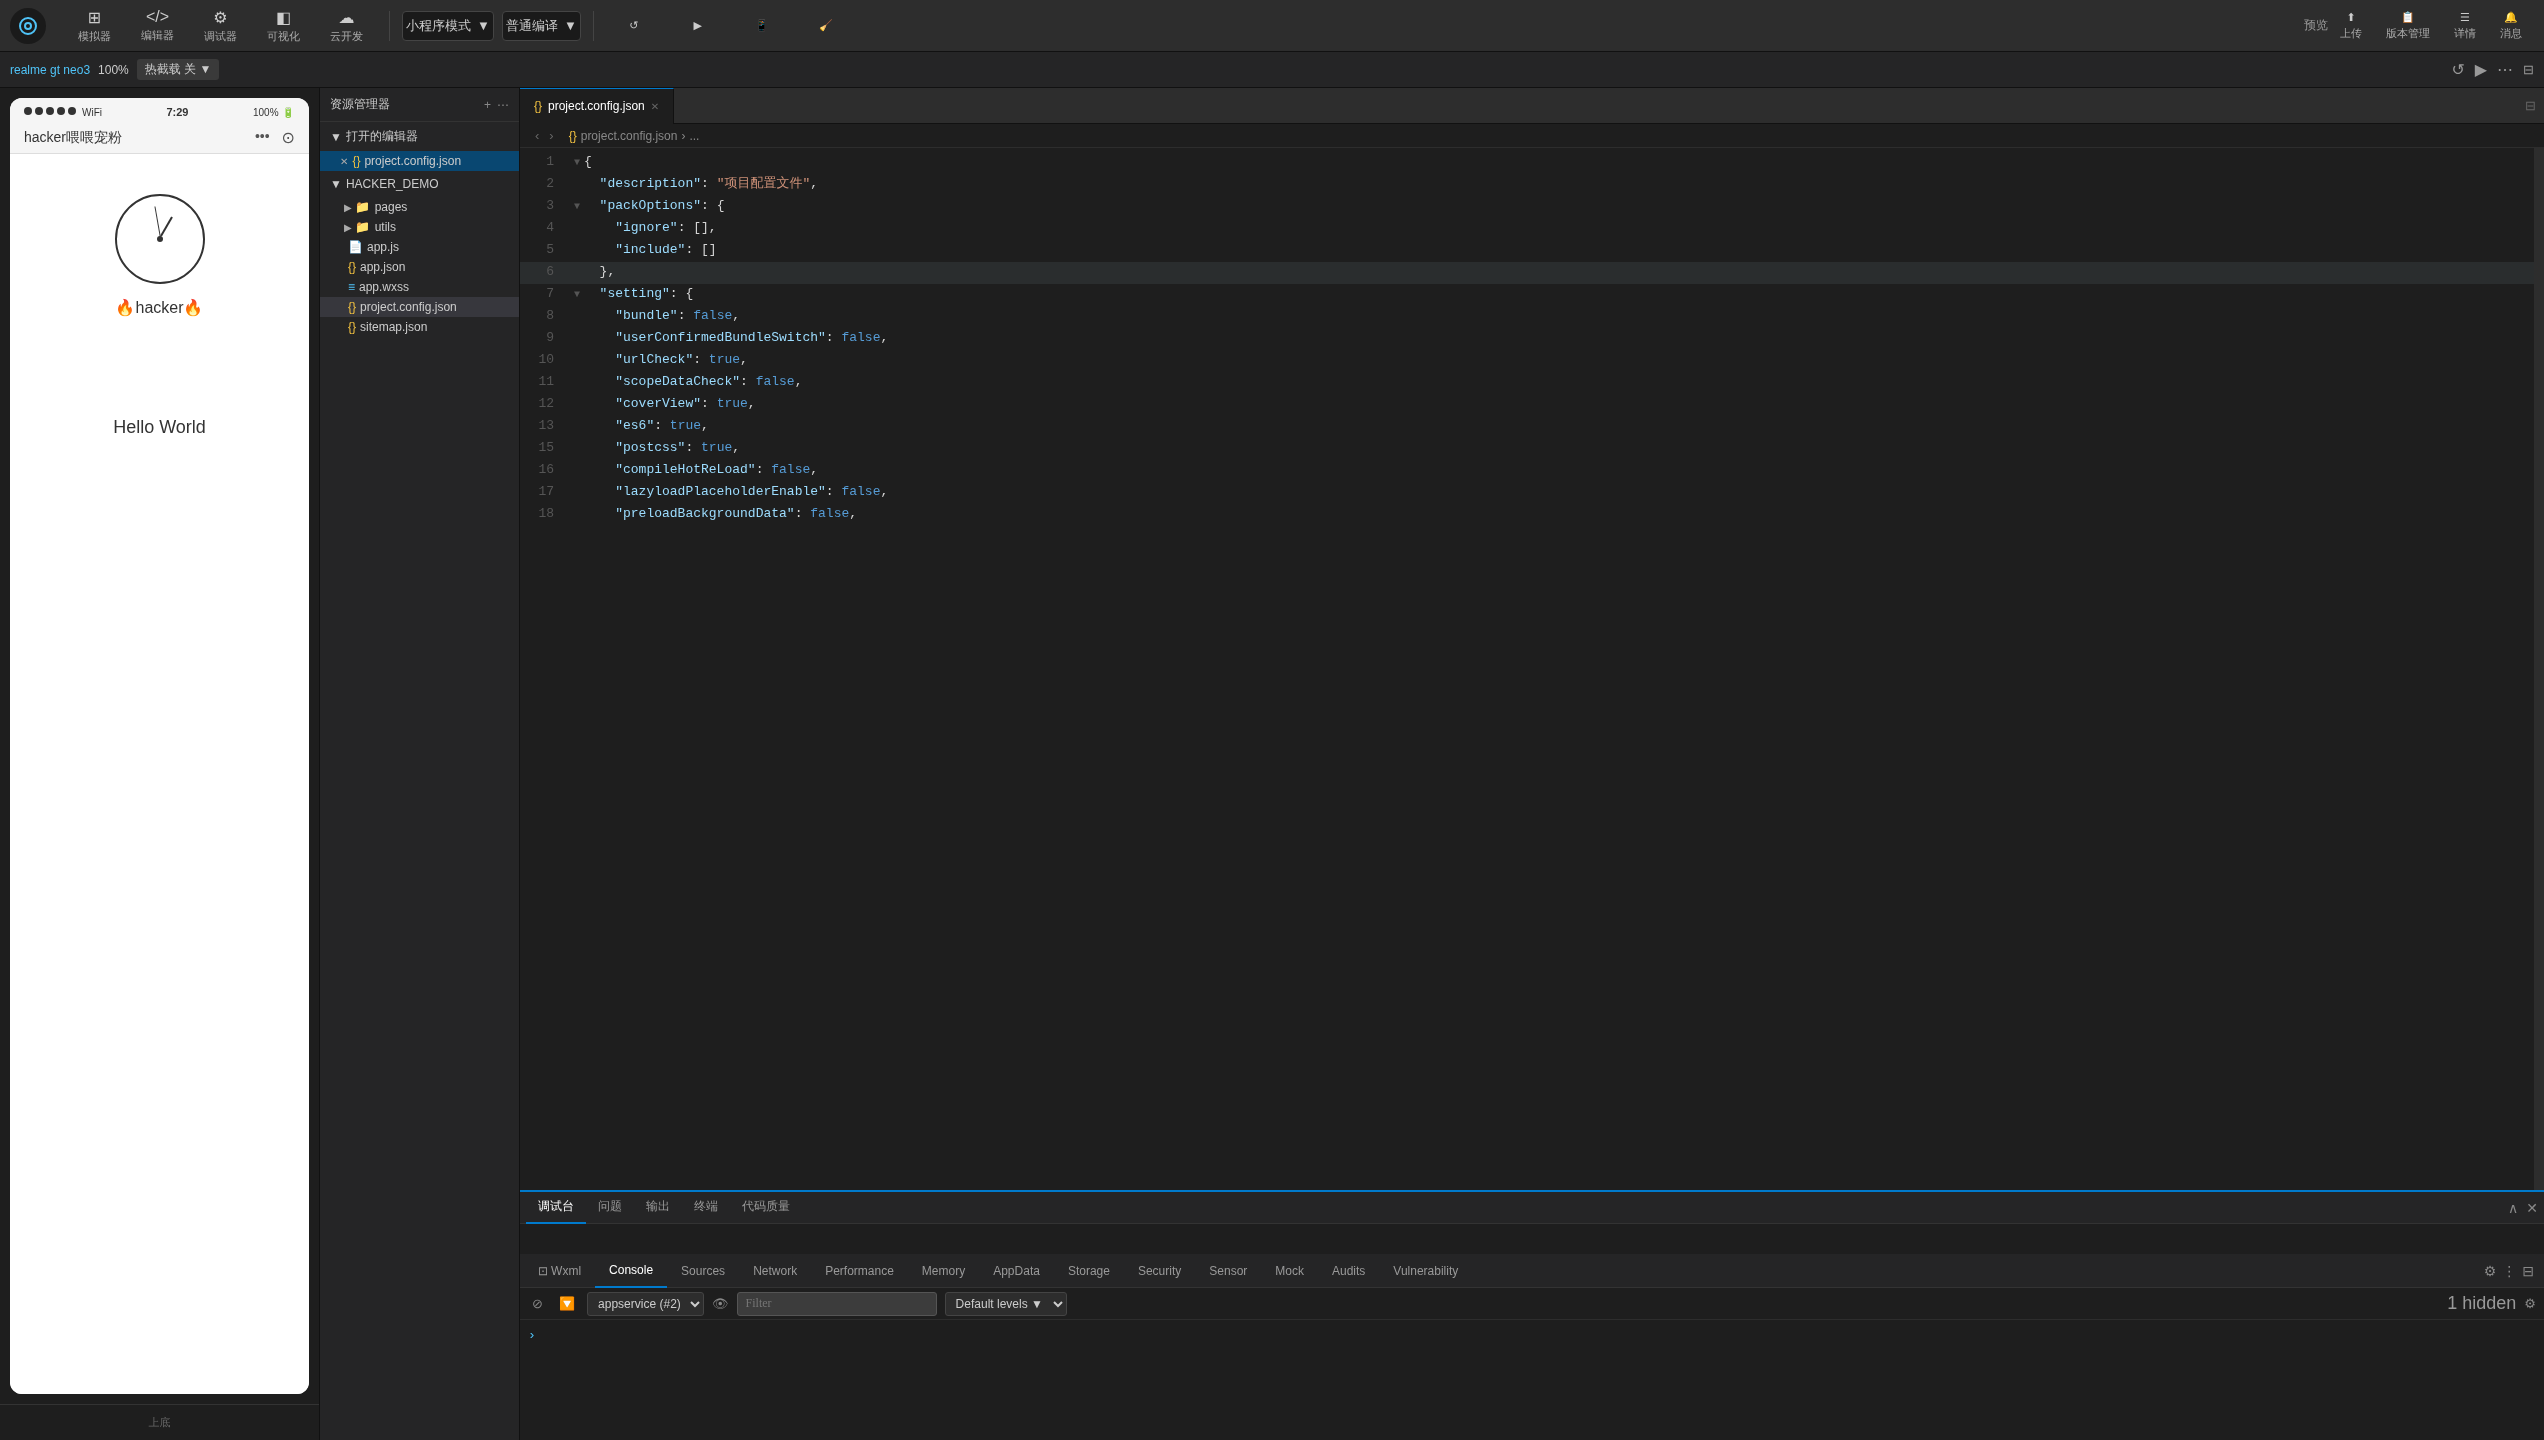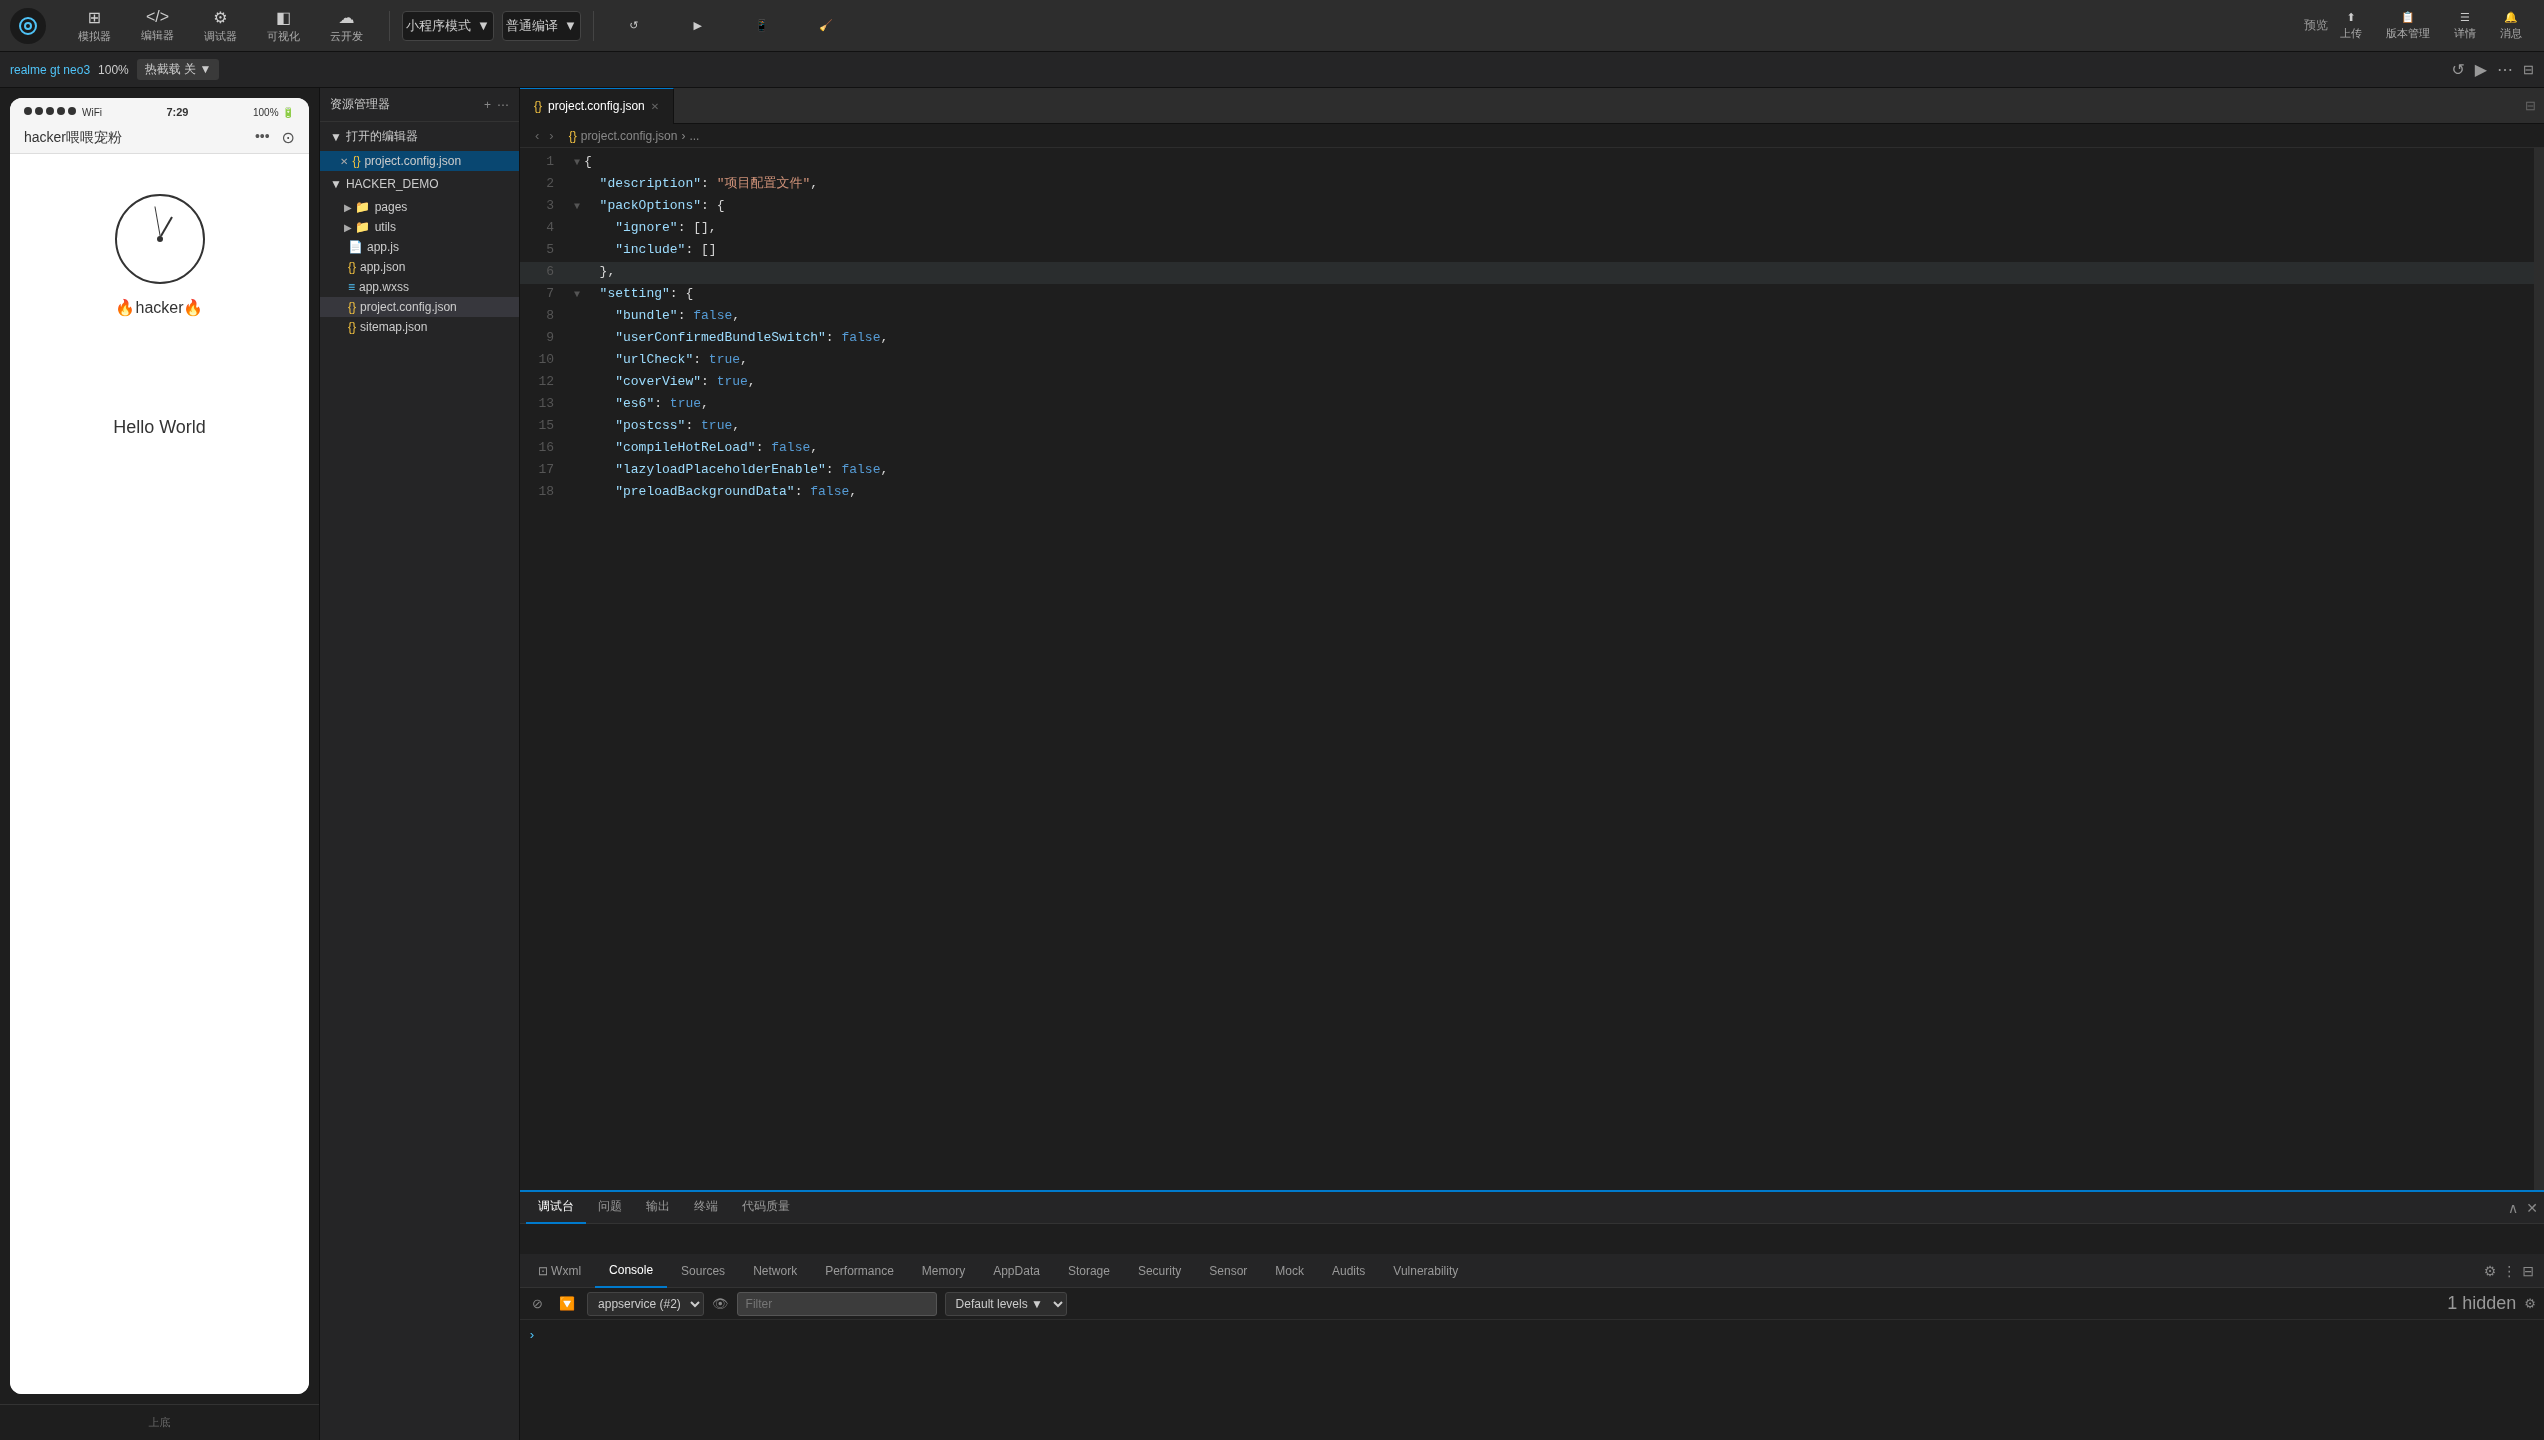--- a/index.html
+++ b/index.html
@@ -457,20 +457,21 @@
     }
     .filter-input {
       background: #3c3c3c;
       border: 1px solid #555;
       border-radius: 3px;
       color: #ccc;
       font-size: 12px;
       padding: 2px 8px;
       height: 24px;
       width: 200px;
+      font-family: Liberation Serif, serif;
     }
     .level-select {
       background: #2d2d2d;
       border: 1px solid #444;
       border-radius: 3px;
       color: #ccc;
       font-size: 12px;
       padding: 2px 6px;
       height: 24px;
       cursor: pointer;
@@ -792,20 +793,25 @@
               <span class="fold-icon"> </span>
               <span class="line-content"><span class="json-key">    "userConfirmedBundleSwitch"</span><span class="json-punct">: </span><span class="json-bool-false">false</span><span class="json-punct">,</span></span>
             </div>
 
             <div class="code-line">
               <span class="line-number">10</span>
               <span class="fold-icon"> </span>
               <span class="line-content"><span class="json-key">    "urlCheck"</span><span class="json-punct">: </span><span class="json-bool-true">true</span><span class="json-punct">,</span></span>
             </div>
 
+            <div class="code-line">
+              <span class="line-number">11</span>
+              <span class="fold-icon"> </span>
+              <span class="line-content"><span class="json-key">    "scopeDataCheck"</span><span class="json-punct">: </span><span class="json-bool-false">false</span><span class="json-punct">,</span></span>
+            </div>
 
             <div class="code-line">
               <span class="line-number">12</span>
               <span class="fold-icon"> </span>
               <span class="line-content"><span class="json-key">    "coverView"</span><span class="json-punct">: </span><span class="json-bool-true">true</span><span class="json-punct">,</span></span>
             </div>
 
             <div class="code-line">
               <span class="line-number">13</span>
               <span class="fold-icon"> </span>

